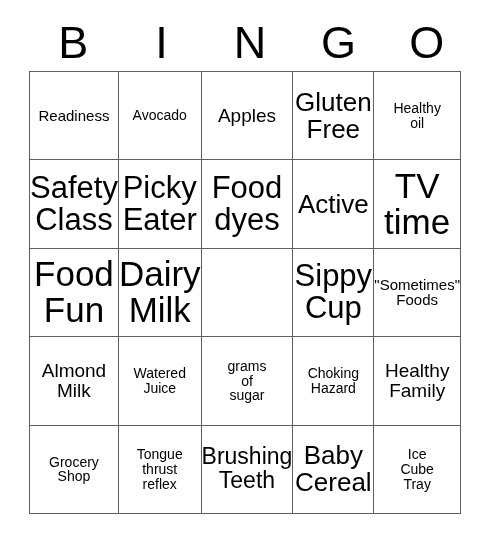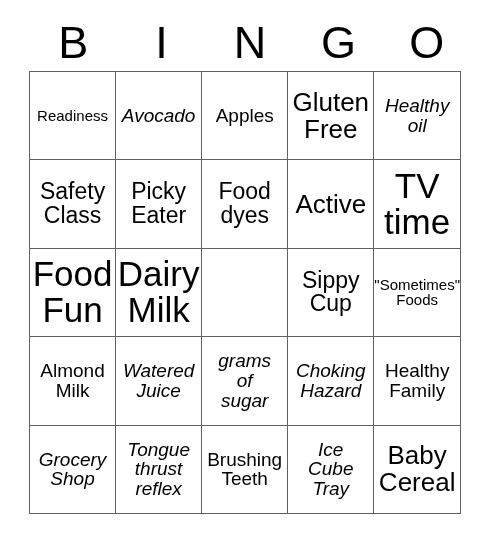--- a/index.html
+++ b/index.html
@@ -77,25 +77,25 @@
     line-height: 1.04;
     white-space: pre-line;
     font-family: "Liberation Sans", sans-serif;
     color: #000000;
     position: relative;
     z-index: 2;
   }
 
   
   .fs-xs  { font-size: 15px; }
-  .fs-sm  { font-size: 19px; }
-  .fs-md  { font-size: 19px; font-style: italic; }
+  .fs-sm  { font-size: 23px; }
+  .fs-md  { font-size: 14px; }
   .fs-lg  { font-size: 19px; }
   .fs-xl  { font-size: 26px; }
-  .fs-xxl { font-size: 23px; }
+  .fs-xxl { font-size: 31px; }
   .fs-huge{ font-size: 35px; }
 
   .cell-free .cell-text { font-size: 0; }
 </style>
 </head>
 <body>
 
 <div id="bingo-card">
 
   <div id="header-row">
@@ -195,23 +195,23 @@
     <div class="cell">
         <span class="cell-text fs-md">Tongue
 thrust
 reflex</span>
       </div>
     <div class="cell">
         <span class="cell-text fs-sm">Brushing
 Teeth</span>
       </div>
     <div class="cell">
+        <span class="cell-text fs-xl">Baby
+Cereal</span>
+      </div>
+    <div class="cell">
         <span class="cell-text fs-md">Ice
 Cube
 Tray</span>
       </div>
-    <div class="cell">
-        <span class="cell-text fs-xl">Baby
-Cereal</span>
-      </div>
 
   </div>
 </div>
 
 </body></html>

